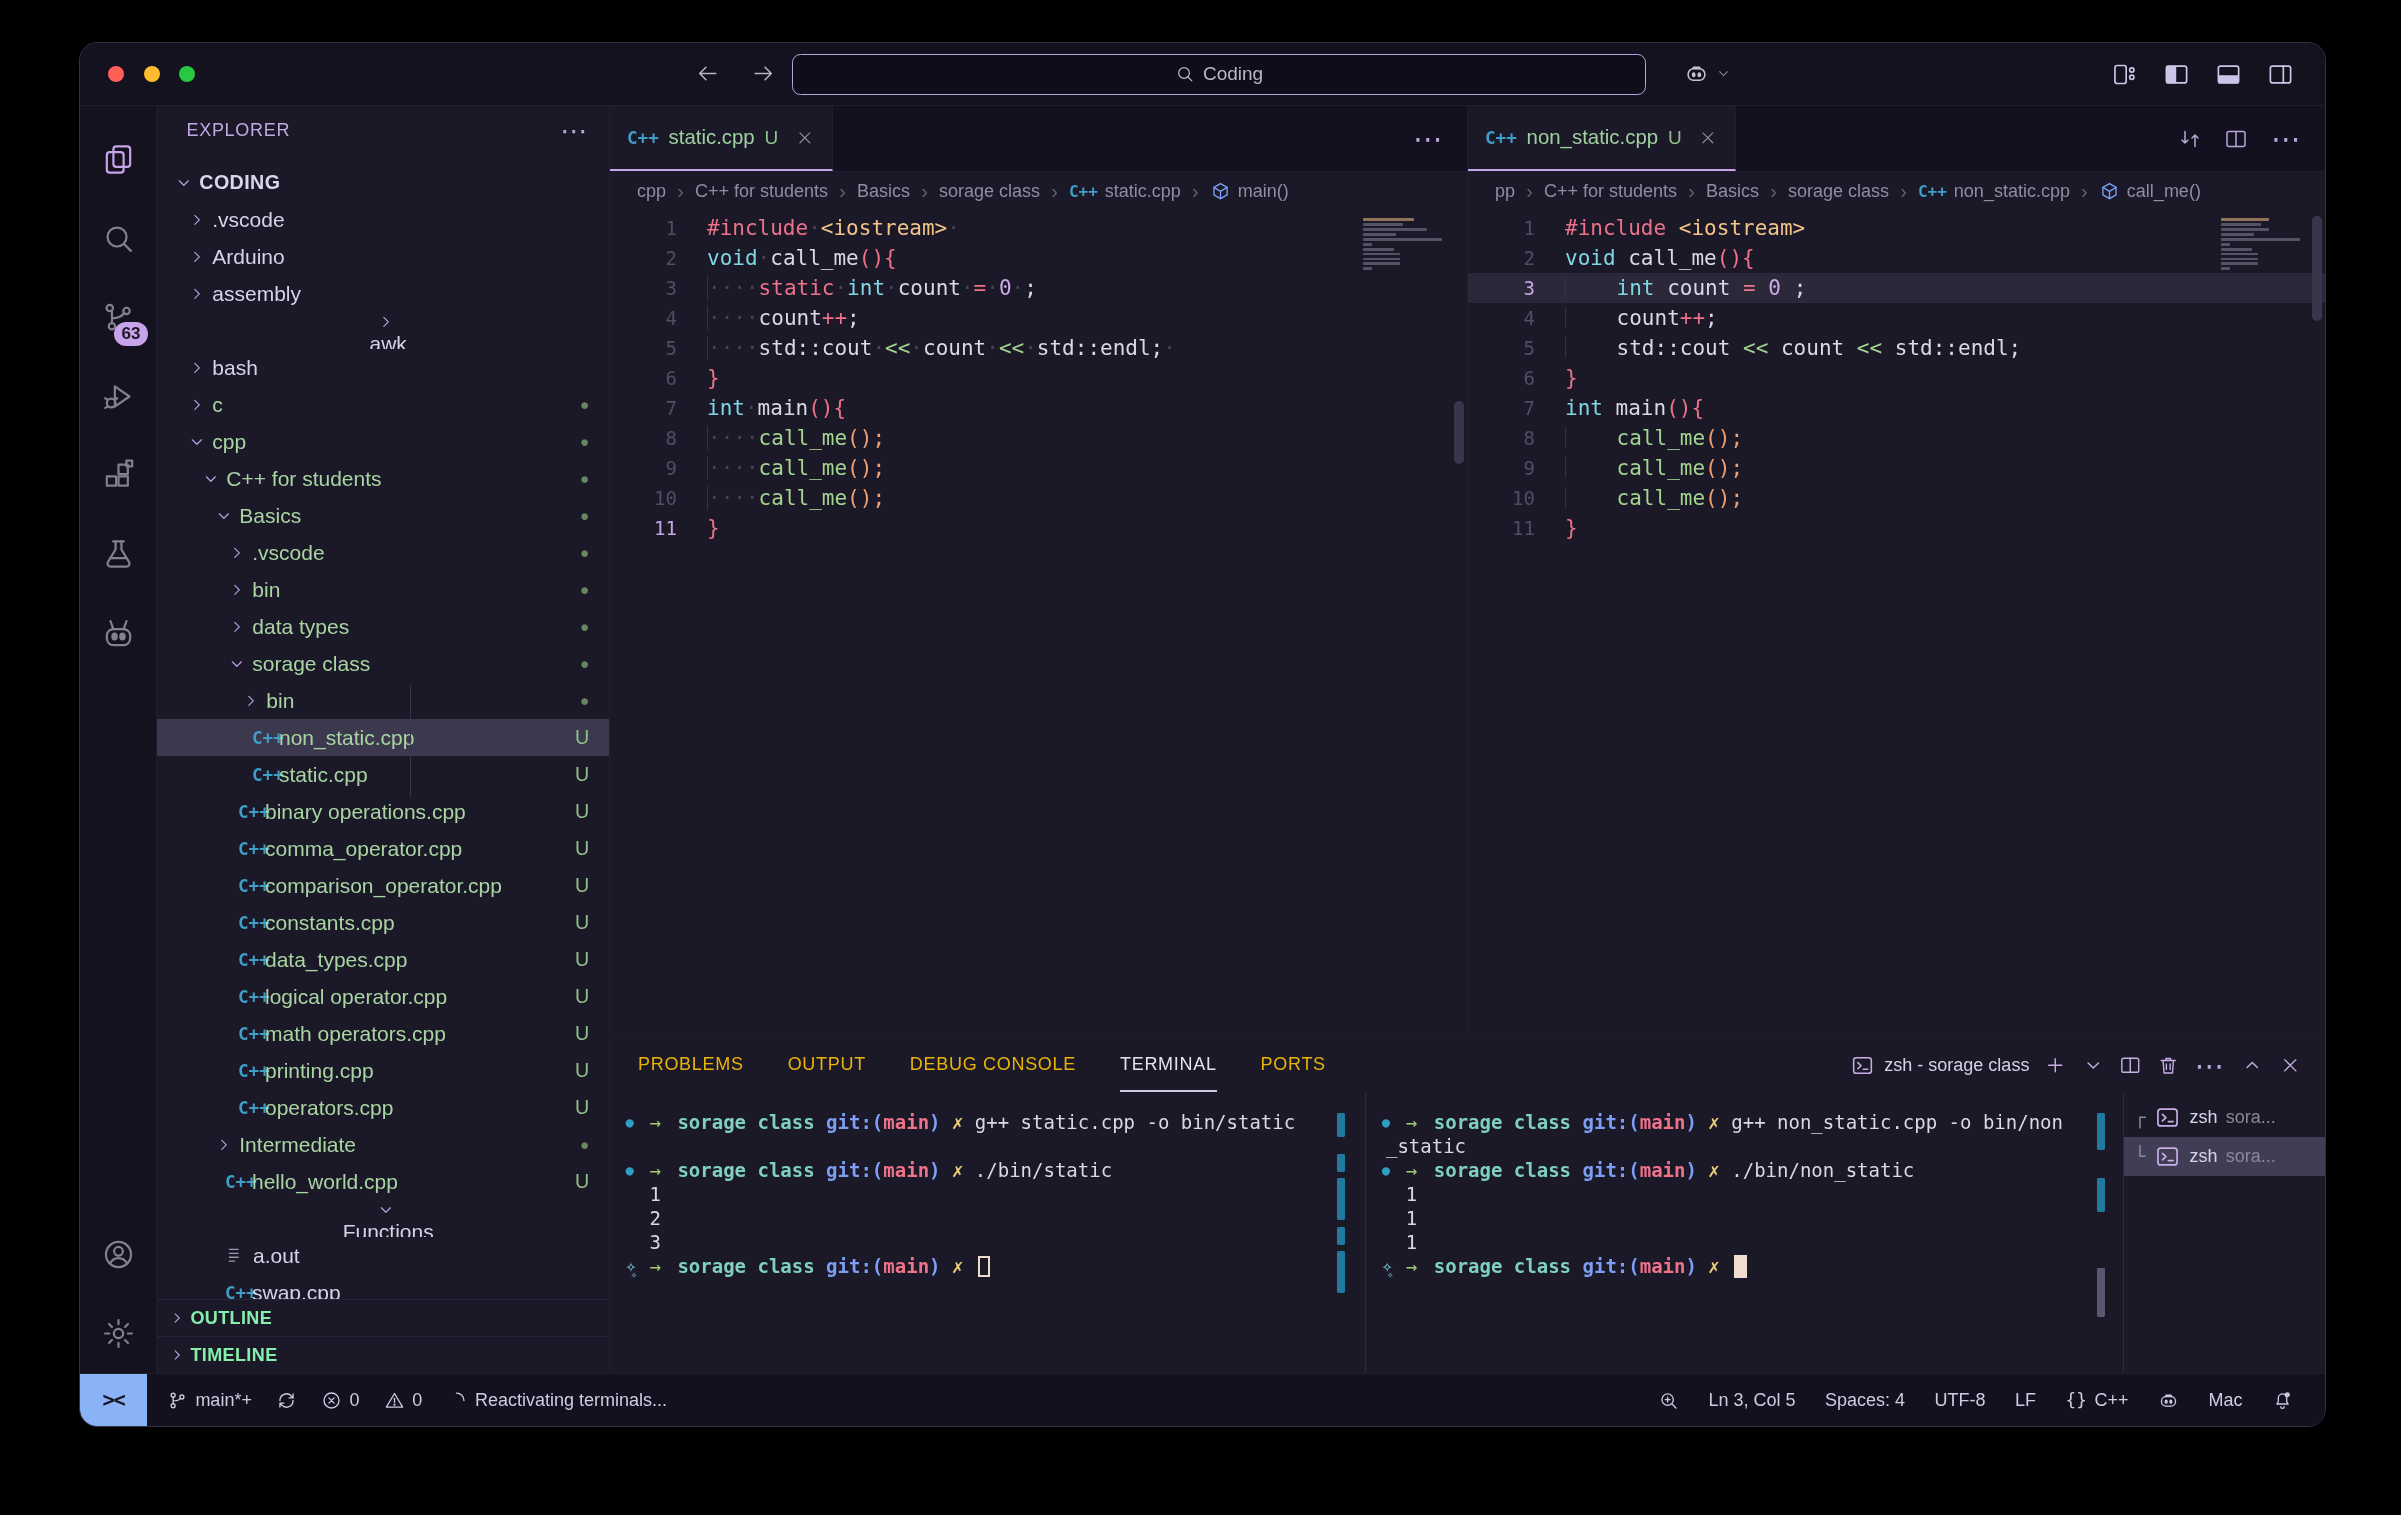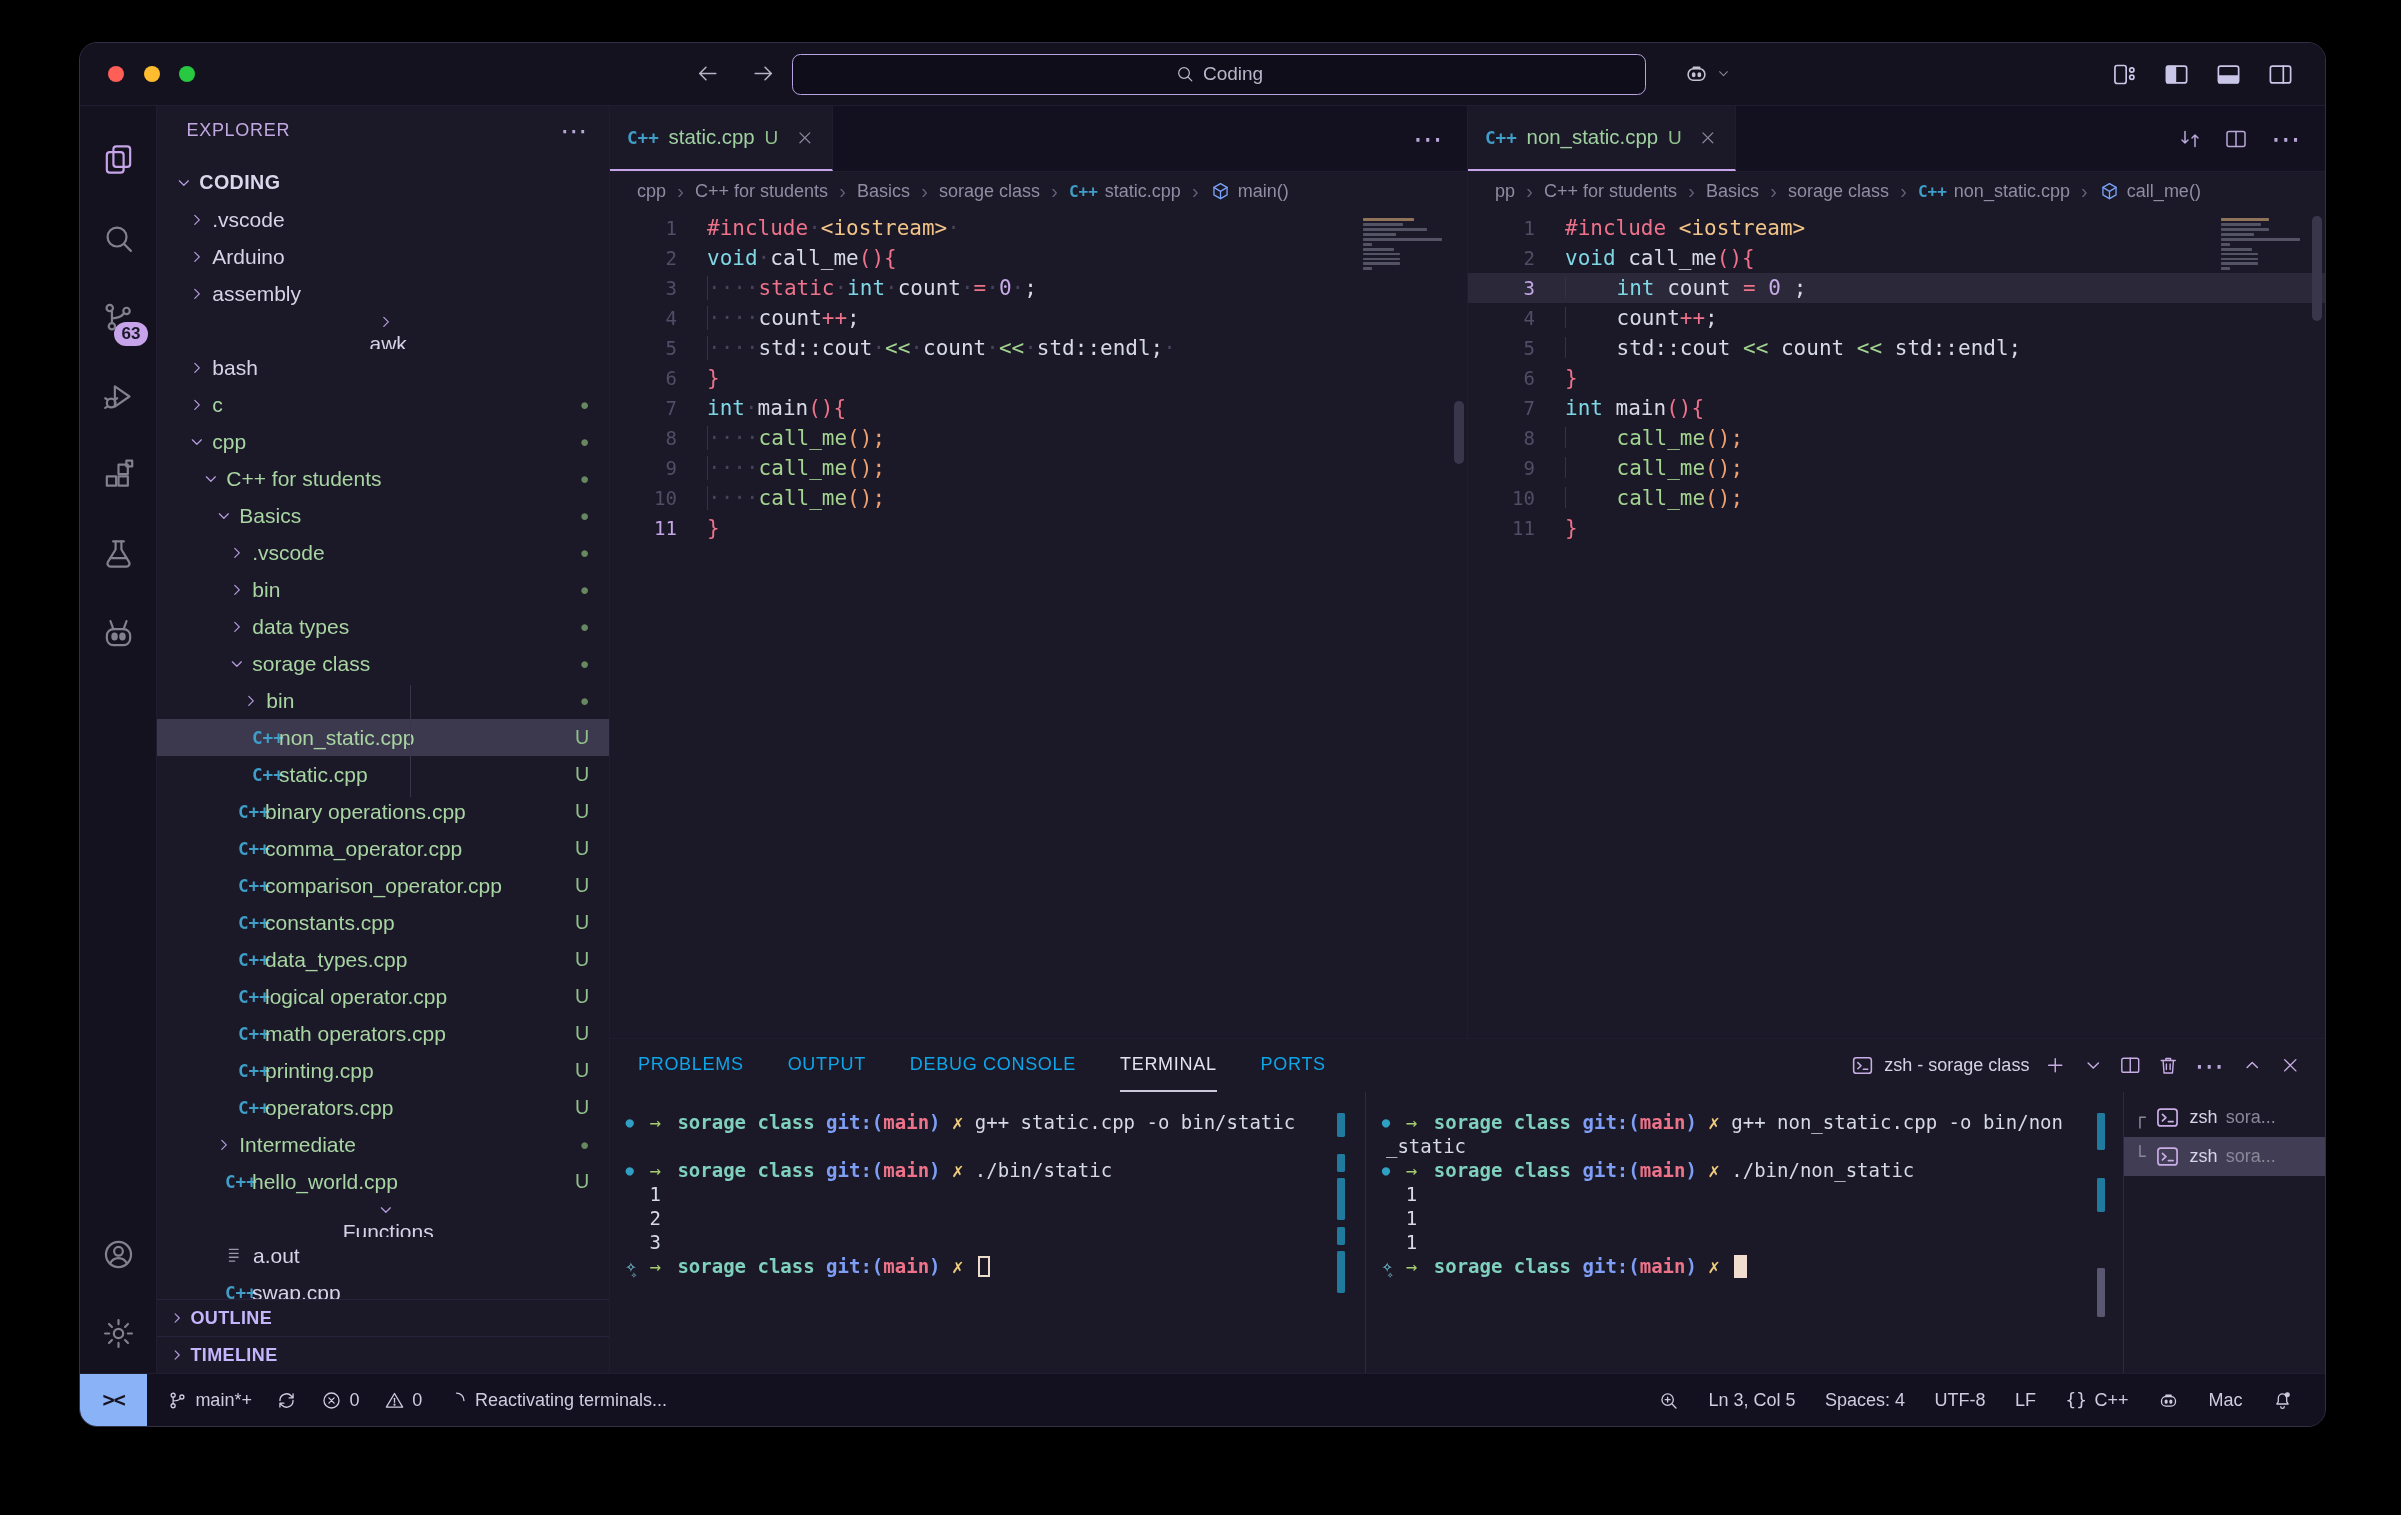--- a/index.html
+++ b/index.html
@@ -37,21 +37,21 @@
   .trow.sel{background:#3c394f}
   .trow .chev{width:19.7px;height:19.7px;flex:none;color:#b79ce0;margin-right:5.6px}
   .trow .lbl{white-space:nowrap;overflow:hidden;text-overflow:ellipsis}
   .trow.root .lbl{font-weight:700;font-size:19.7px;letter-spacing:0.4px;color:#dad7ec}
   .trow .lbl.green{color:#a8d5a2}
   .cppchip{color:#3f9fc8;font-weight:700;font-size:17.6px;width:27px;flex:none;font-family:"DejaVu Sans Mono",monospace}
   .fic{width:21px;height:21px;color:#9b98ac;margin-right:7px;flex:none}
   .bU{margin-left:auto;color:#8fbf8a;font-size:19.7px}
   .bDot{margin-left:auto;color:#66875f;font-size:15.4px}
   .tguide{position:absolute;left:253px;top:530px;width:1.4px;height:112px;background:#39364c}
-  .sb-section{height:37px;flex:none;border-top:0.7px solid #26233a;display:flex;align-items:center;padding-left:11.2px;font-weight:700;font-size:18px;color:#c4b5fd;letter-spacing:0.4px;gap:4.2px}
+  .sb-section{height:37px;flex:none;border-top:0.7px solid #26233a;display:flex;align-items:center;padding-left:11.2px;font-weight:700;font-size:18px;color:#86efac;letter-spacing:0.4px;gap:4.2px}
   .sb-section .chev{width:18px;height:18px;color:#b79ce0}
   
   .editors{flex:1;display:flex;flex-direction:column;min-width:0;background:#1b1928}
   .groups{height:932px;flex:none;display:flex;min-width:0}
   .group{flex:1;display:flex;flex-direction:column;min-width:0}
   .group.first{border-right:1.4px solid #201d30}
   .tabbar{height:66px;flex:none;background:#131120;display:flex;align-items:stretch;border-bottom:0.7px solid #201d30}
   .tab{display:flex;align-items:center;padding:0 17px;background:#1b1928;border-right:0.7px solid #201d30;border-bottom:2.8px solid #c7a4ea;gap:9.8px}
   .tab .cppchip{width:auto}
   .tab-label{color:#9fd0a0;font-size:20.4px}
@@ -76,21 +76,21 @@
   .tk-w{color:#45425a}
   .tk-wi{color:#45425a;border-left:1.4px solid #353247}
   .tk-gd{display:inline-block;width:0;height:21px;border-left:1.4px solid #353247;vertical-align:-2.8px}
   .minimap{position:absolute;top:8.4px;right:25px;width:79px}
   .mm{height:2.8px;margin-bottom:2.1px;background:rgba(165,162,185,.42);border-radius:0.7px}
   .mm.inc{background:rgba(240,190,130,.55)}
   .vslider{position:absolute;right:2.8px;width:9.8px;background:#39364c;border-radius:4.9px}
   
   .panel{flex:1;border-top:1.4px solid #201d30;display:flex;flex-direction:column;min-height:0;background:#1b1928}
   .panel-header{height:53px;flex:none;display:flex;align-items:stretch;padding:0 24px 0 28px}
-  .ptab{font-size:18px;color:#0ea5e9;margin-right:44px;display:flex;align-items:center;border-bottom:2.1px solid transparent;letter-spacing:0.7px}
+  .ptab{font-size:18px;color:#eab308;margin-right:44px;display:flex;align-items:center;border-bottom:2.1px solid transparent;letter-spacing:0.7px}
   .ptab.active{color:#e4e1f0;border-bottom-color:#cdc9dd}
   .panel-right{margin-left:auto;display:flex;align-items:center;gap:15px;color:#c9aee6}
   .psel{display:flex;align-items:center;gap:9.8px;color:#d5d2e6;font-size:18px}
   .psel .icn{width:25px;height:25px;color:#c9aee6}
   .pact{width:22.5px;height:22.5px;color:#c9aee6}
   .panel-body{flex:1;display:flex;min-height:0;position:relative}
   .tpane{width:755px;flex:none;padding:18px 0 0 15.4px;font-family:"DejaVu Sans Mono",monospace;font-size:19px;line-height:24px;position:relative;overflow:hidden}
   .tpane.p2{width:757px}
   .tdivider{width:1.4px;flex:none;background:#2c2940}
   .tline{display:flex;white-space:pre;color:#d7dae6}

